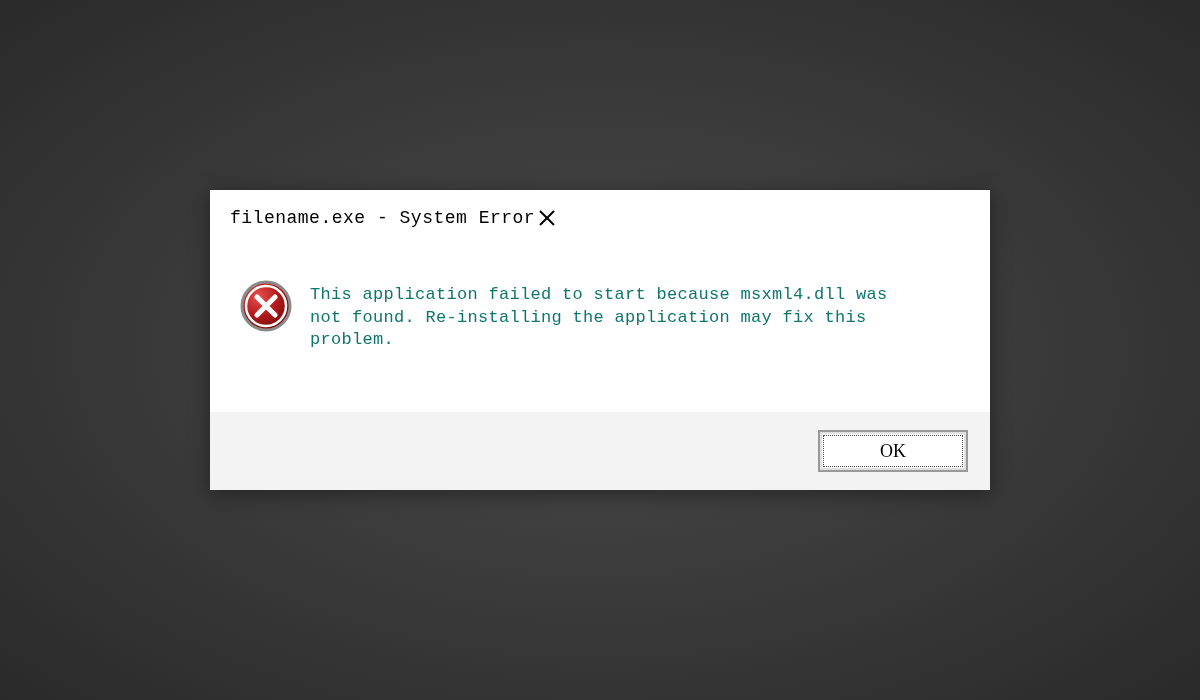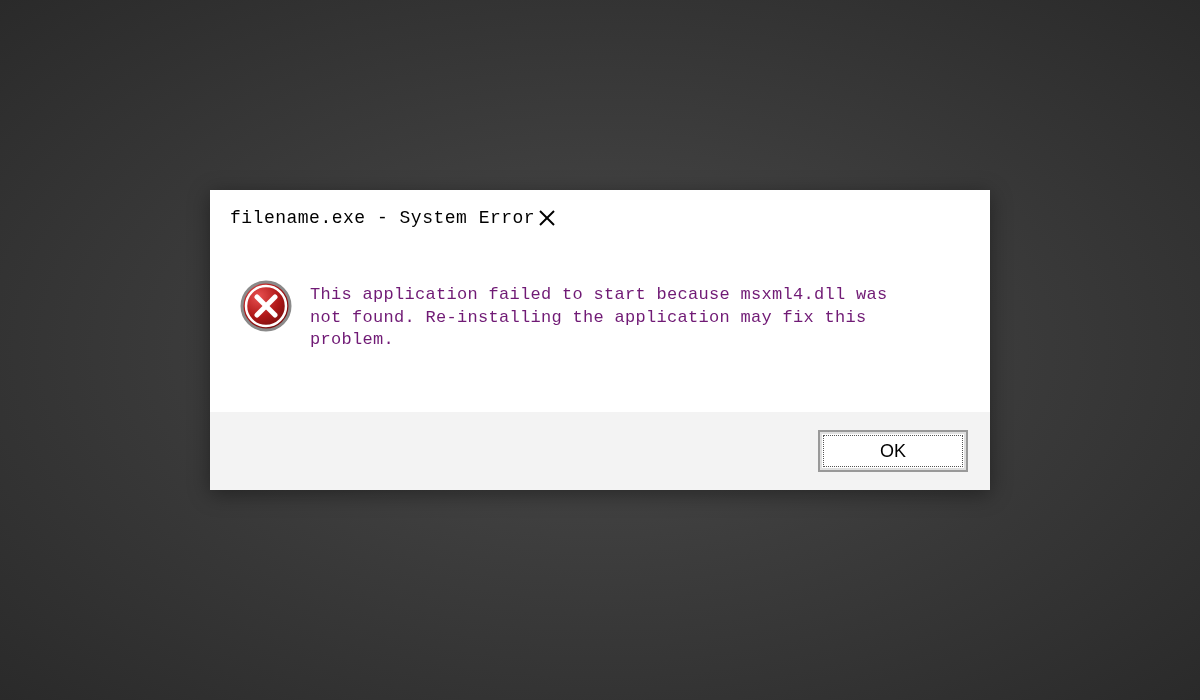--- a/index.html
+++ b/index.html
@@ -50,40 +50,40 @@
       padding: 40px 30px 60px 30px;
     }
     .error-icon {
       flex-shrink: 0;
       width: 52px;
       height: 52px;
       position: relative;
     }
     .message-text {
       font-size: 17px;
-      color: #701a75;
+      color: #0f766e;
       line-height: 1.35;
       letter-spacing: 0.3px;
       white-space: pre-line;
       padding-top: 4px;
     }
     .button-area {
       background: #f3f3f3;
       padding: 18px 22px;
       display: flex;
       justify-content: flex-end;
     }
     .ok-button {
       width: 150px;
       height: 42px;
       background: #ffffff;
       border: 2px solid #999999;
       outline: 1px dotted #555555;
       outline-offset: -6px;
-      font-family: Liberation Sans, sans-serif;
+      font-family: Liberation Serif, serif;
       font-size: 18px;
       cursor: pointer;
       box-shadow: inset 0 0 0 2px #e0e0e0;
     }
   </style>
 </head>
 <body>
 
 <div class="dialog">
 

